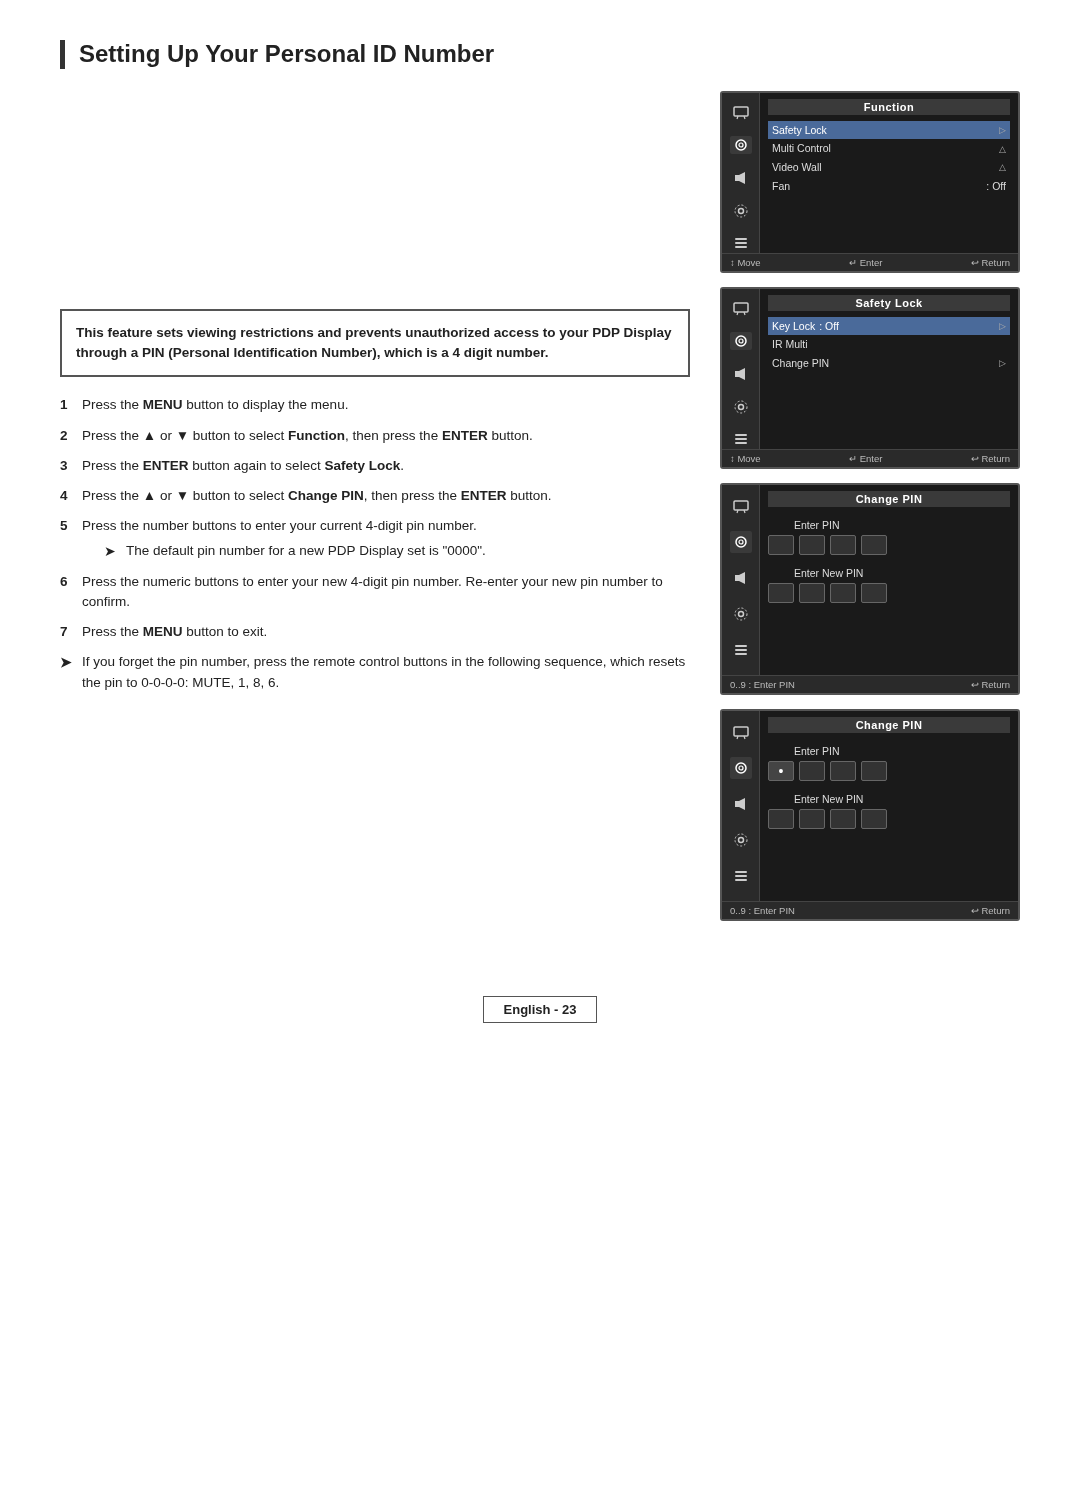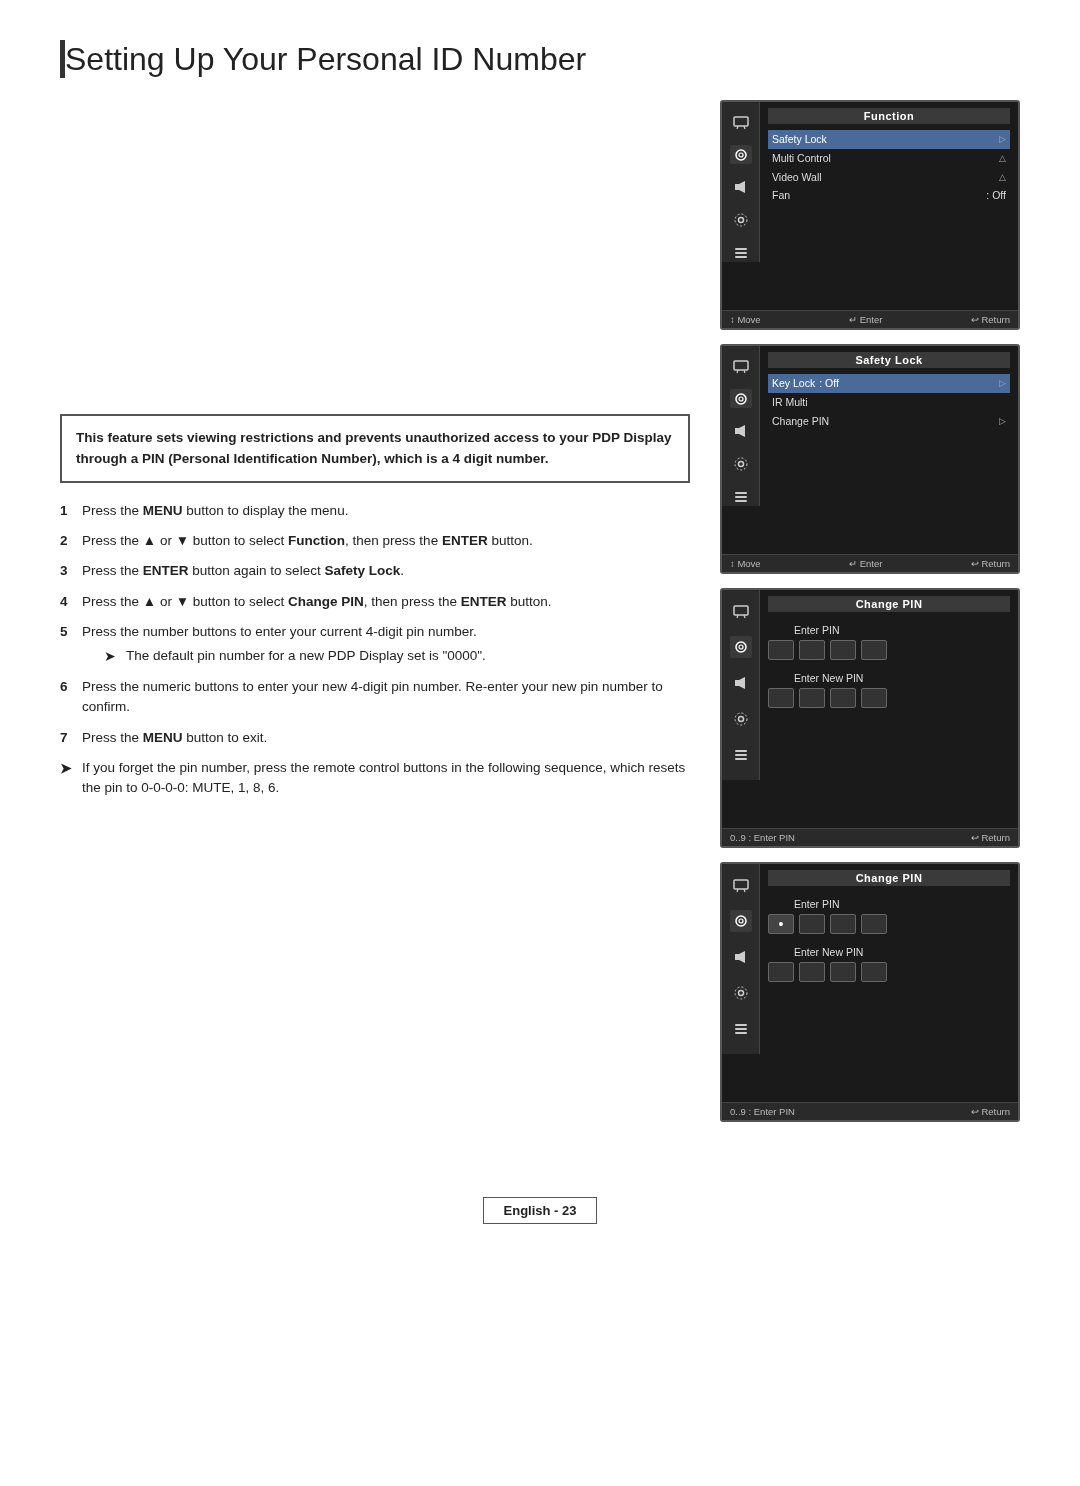--- a/index.html
+++ b/index.html
@@ -7,24 +7,24 @@
       width: 1080px;
       min-height: 1486px;
       background: #ffffff;
       font-family: Arial, sans-serif;
       font-size: 14px;
       color: #222;
       padding: 40px 60px;
     }
 
     .page-title {
-      font-size: 32px;
-      font-weight: normal;
+      font-size: 24px;
+      font-weight: bold;
       border-left: 5px solid #333;
-      padding-left: 0;
+      padding-left: 14px;
       margin-bottom: 22px;
       line-height: 1.2;
     }
 
     .content-wrapper {
       display: flex;
       gap: 30px;
       align-items: center;
     }
 
@@ -179,21 +179,20 @@
 
     .tv-footer {
       display: flex;
       justify-content: space-between;
       align-items: center;
       padding: 3px 8px;
       background: #2a2a2a;
       border-top: 1px solid #444;
       font-size: 9.5px;
       color: #bbb;
-      margin-top: 48px;
     }
 
     .tv-footer-item {
       display: flex;
       align-items: center;
       gap: 3px;
     }
 
     
     .tv-pin-screen {

